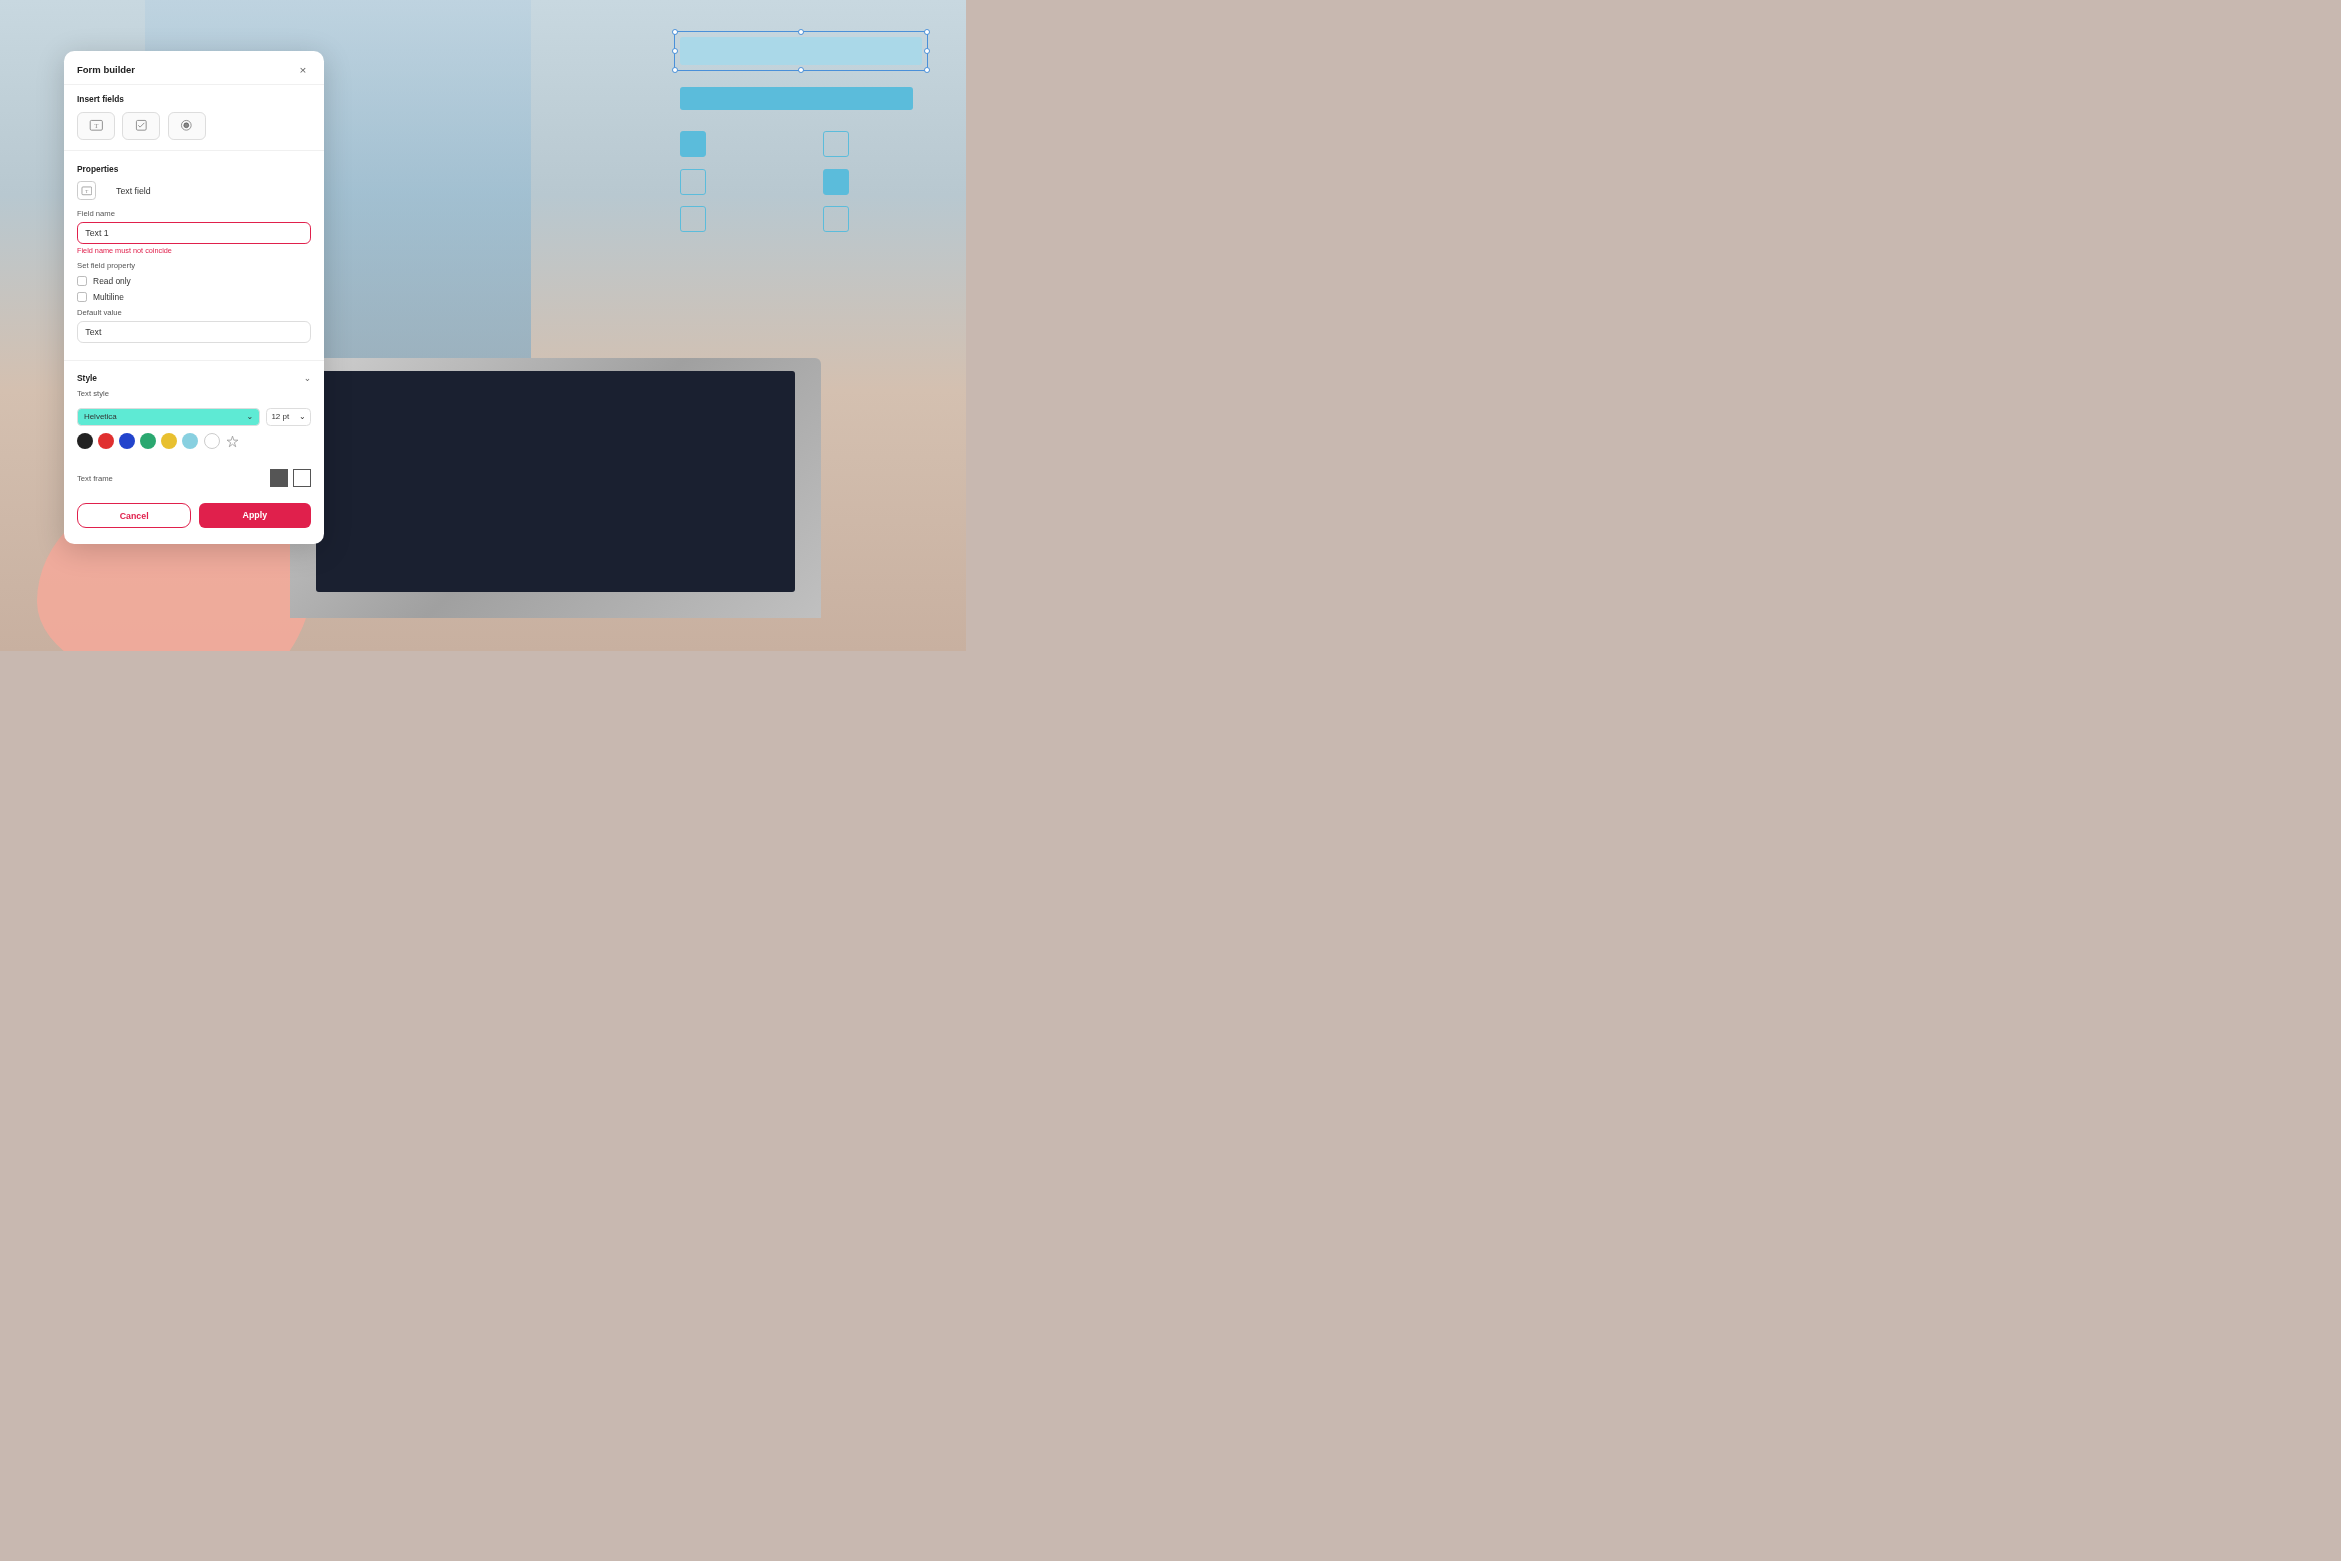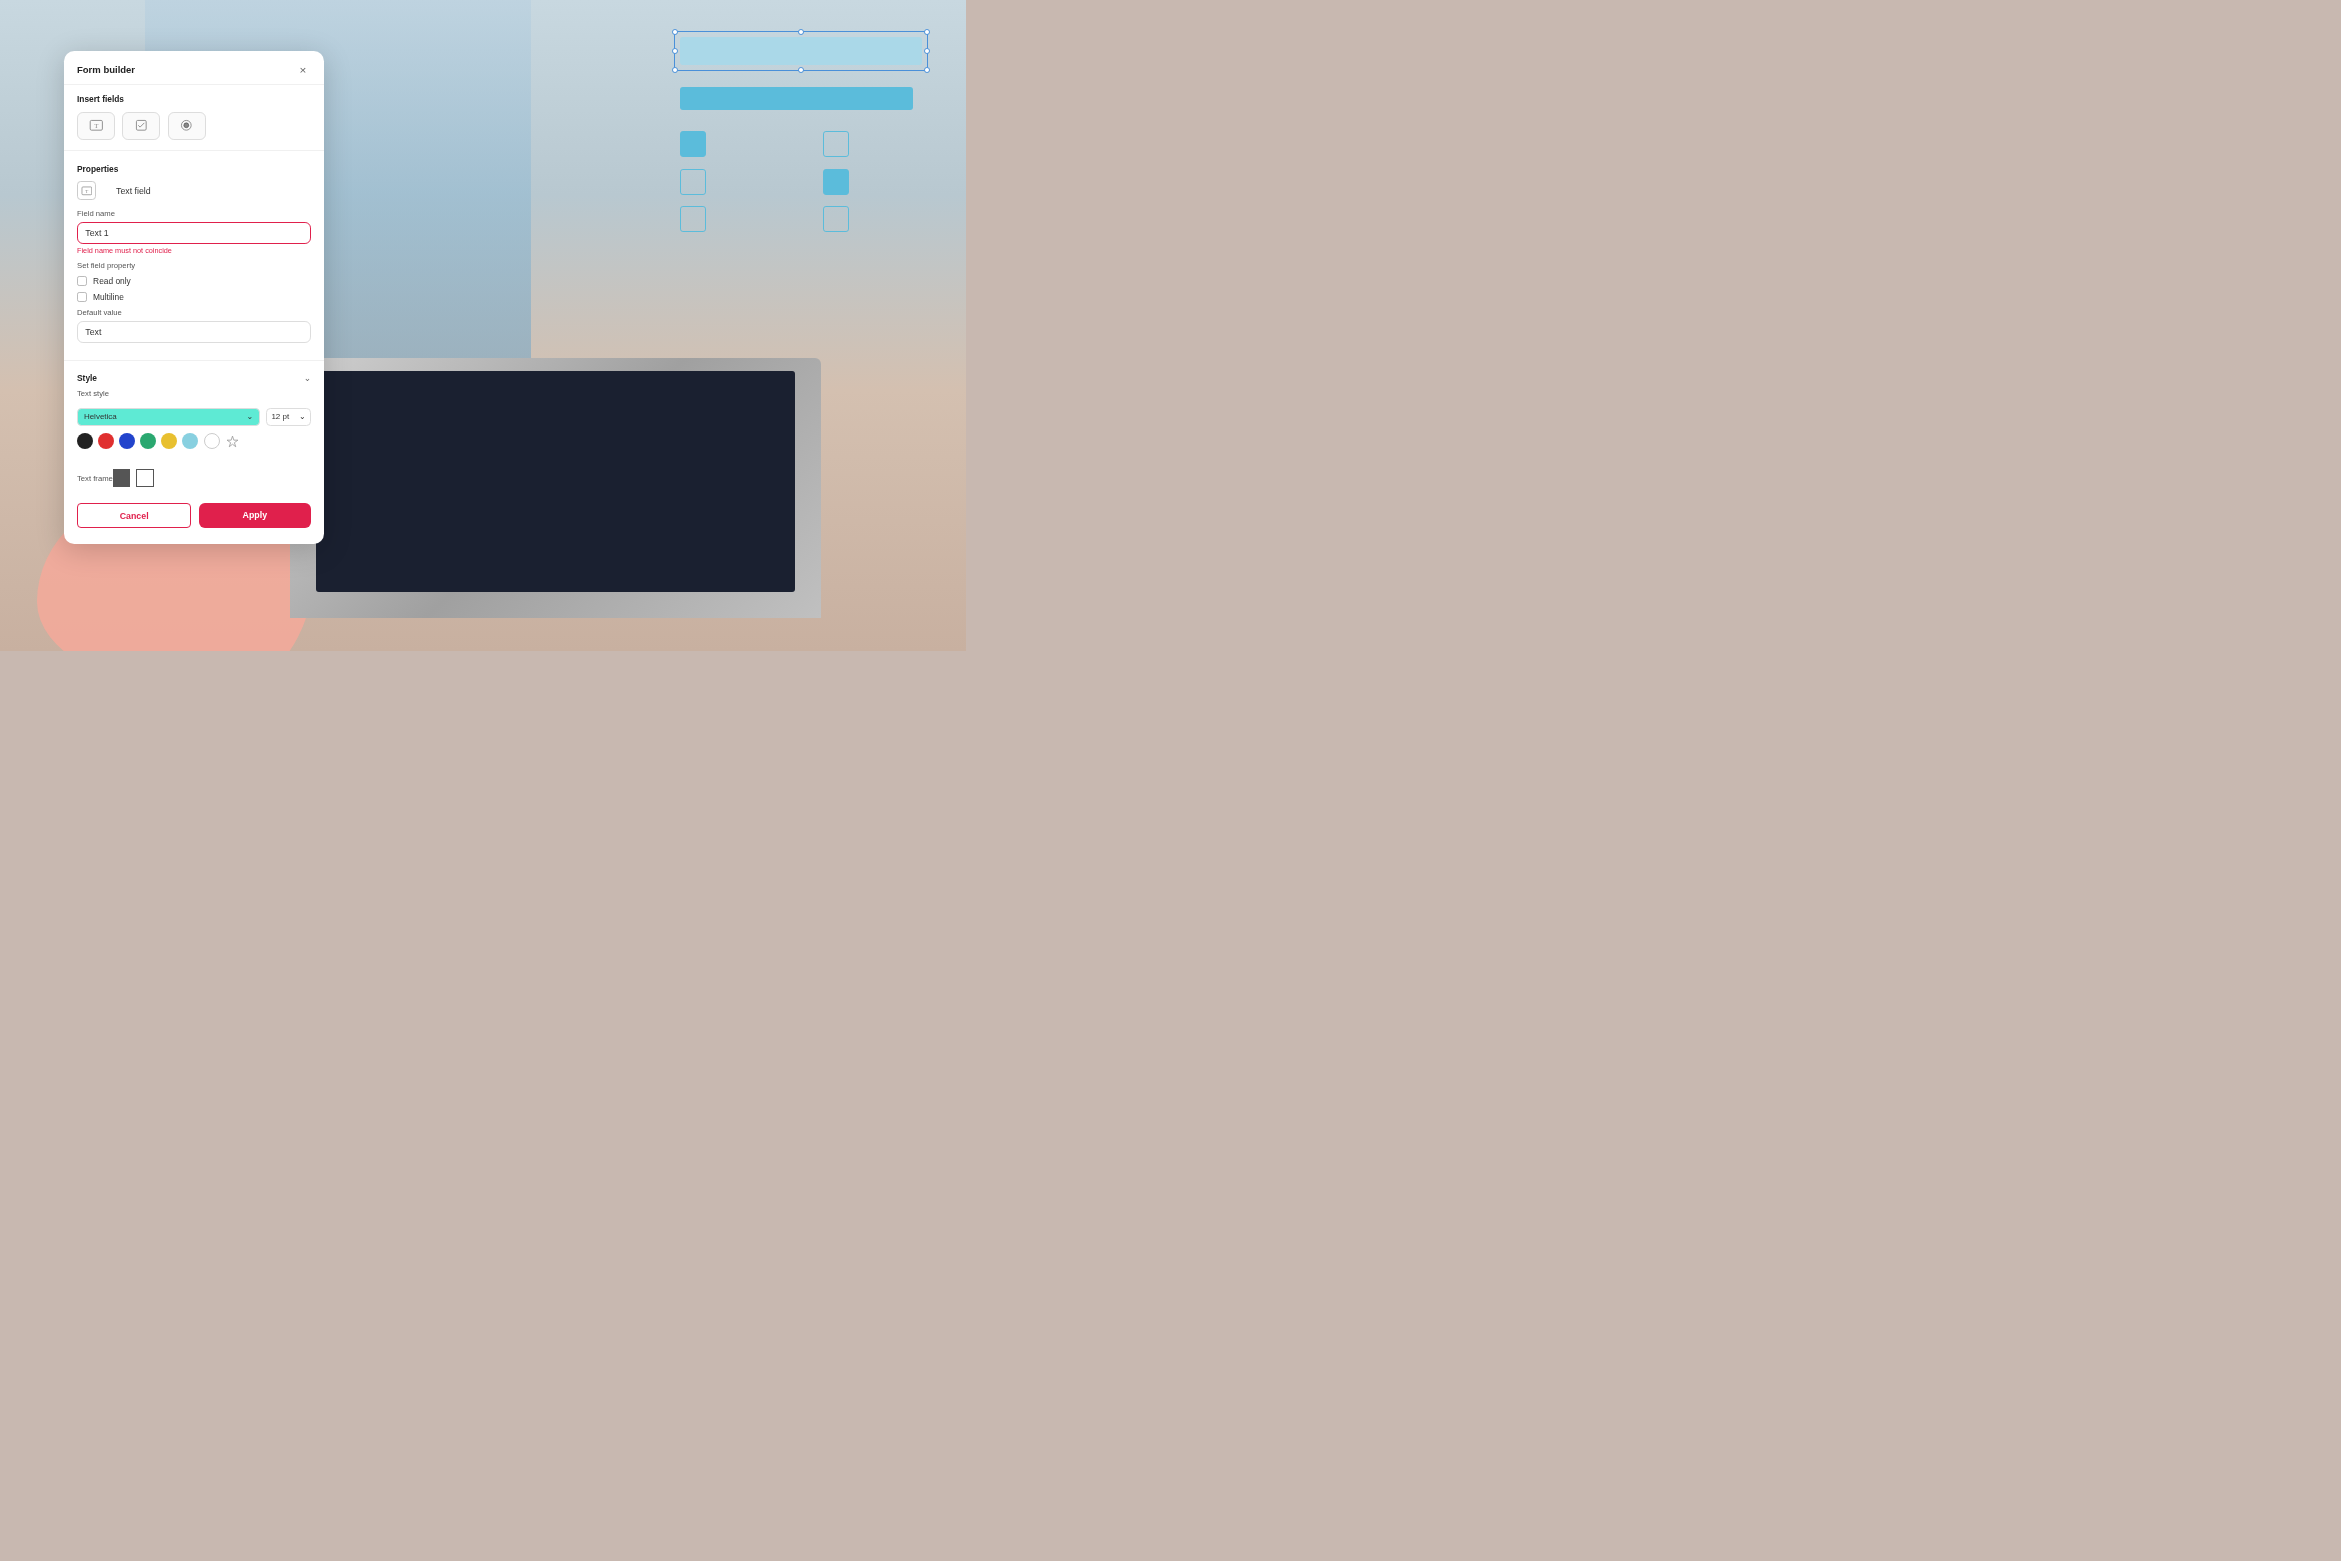--- a/index.html
+++ b/index.html
@@ -299,20 +299,21 @@
       justify-content: center;
       cursor: pointer;
       color: #888;
       font-size: 10.2px;
     }
 
     
     .text-frame-row {
       display: flex;
       align-items: center;
+      justify-content: space-between;
       margin-top: 20px;
     }
 
     .text-frame-label {
       font-size: 7.7px;
       color: #555;
     }
 
     .frame-icons {
       display: flex;
@@ -335,21 +336,21 @@
     .panel-footer {
       display: flex;
       gap: 7.3px;
       padding: 8.8px 13px 4.4px;
     }
 
     .btn-cancel {
       flex: 1;
       padding: 6.6px;
       border: 1.1px solid #e0204c;
-      border-radius: 4px;
+      border-radius: 9px;
       background: #fff;
       color: #e0204c;
       font-size: 8.8px;
       font-weight: 600;
       cursor: pointer;
       text-align: center;
     }
 
     .btn-apply {
       flex: 1;

